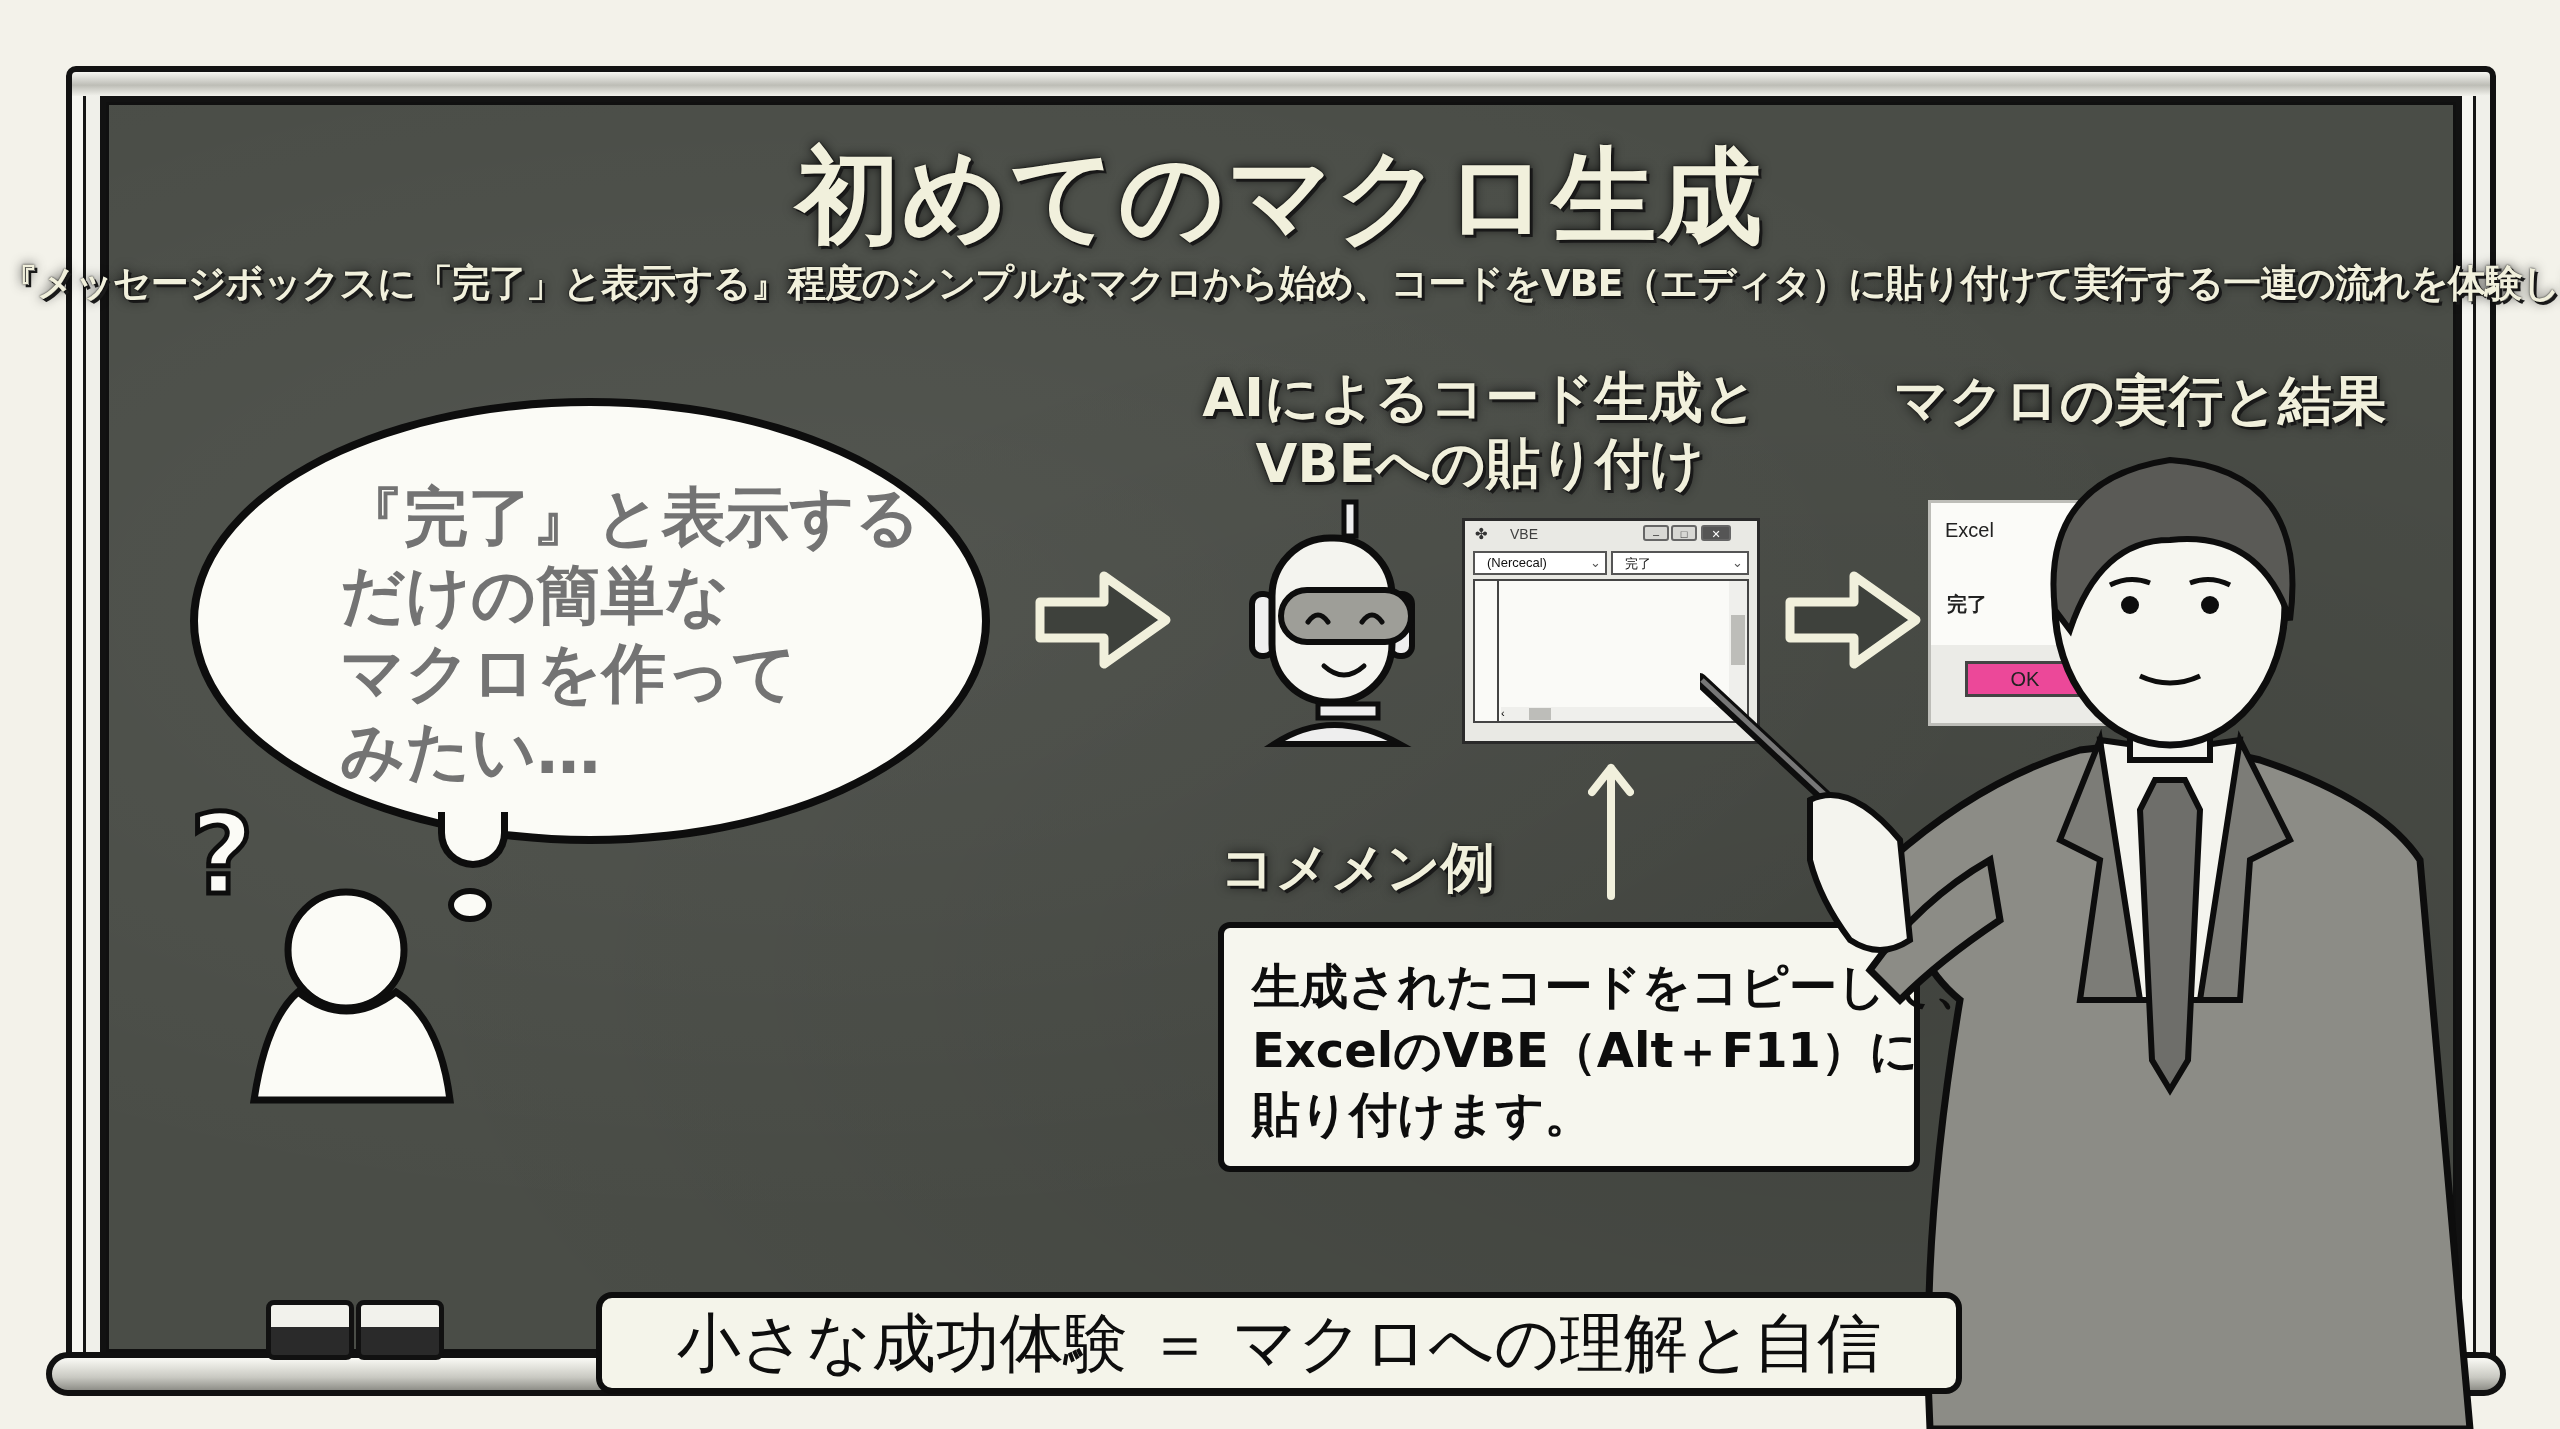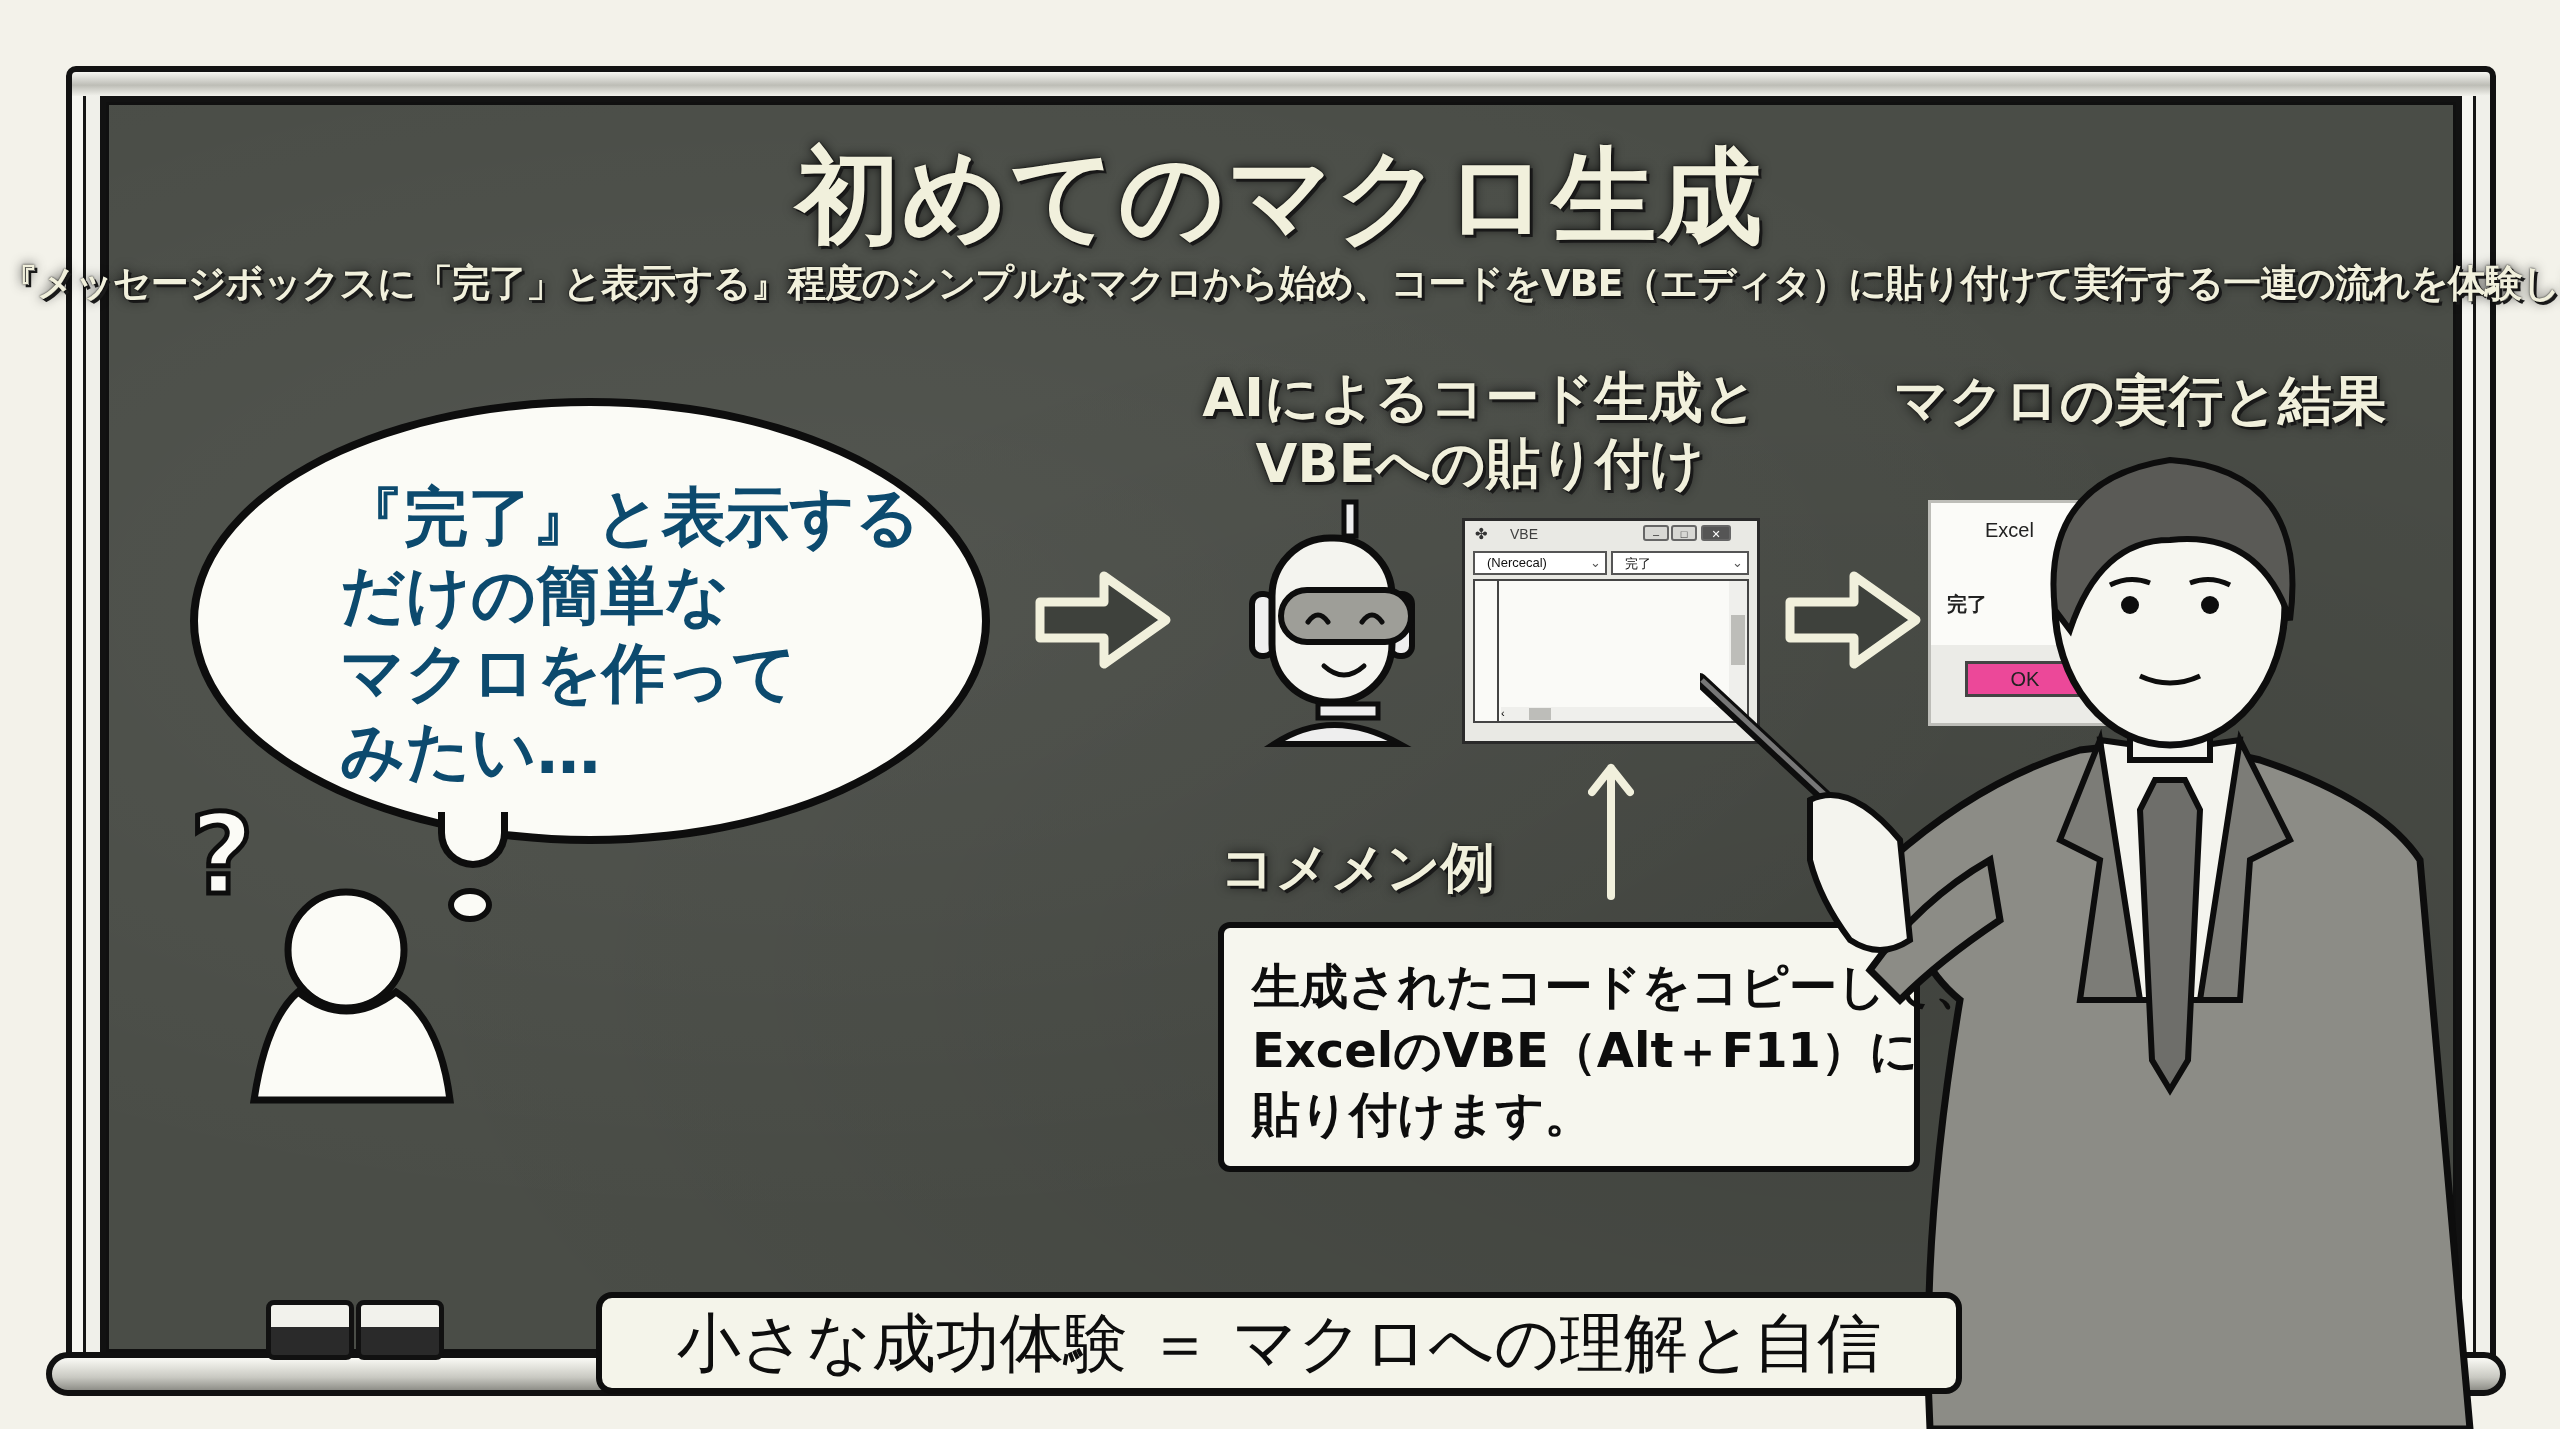--- a/index.html
+++ b/index.html
@@ -42,21 +42,21 @@
   #result-heading { left:1860px; width:560px; top:365px; text-align:center; font-size:54px; }
   #comment-label { left:1220px; top:832px; font-size:54px; }
 
   
   #bubble { left:190px; top:398px; width:800px; height:446px;
     background:#fbfbf6; border:8px solid #0d0d0d; border-radius:50%; box-sizing:border-box; }
   #bubble-tail { left:438px; top:812px; width:70px; height:56px; background:#fbfbf6;
     border:7px solid #0d0d0d; border-top:none; border-radius:0 0 36px 36px; box-sizing:border-box; }
   #bubble-dot { left:448px; top:888px; width:44px; height:34px; background:#fbfbf6;
     border:6px solid #0d0d0d; border-radius:50%; box-sizing:border-box; }
-  #bubble-text { left:340px; top:478px; font-size:64px; font-weight:bold; line-height:78px; color:#0c4a6e; }
+  #bubble-text { left:340px; top:478px; font-size:64px; font-weight:bold; line-height:78px; color:#737373; }
   #bubble-text div { white-space:nowrap; }
 
   
   #question { left:190px; top:800px; font-size:110px; font-weight:bold; color:#fbfbf6;
     -webkit-text-stroke:5px #0d0d0d; line-height:1; }
 
   
   .arrow svg { display:block; }
 
   
@@ -77,21 +77,21 @@
     font-size:20px; line-height:26px; color:#111; white-space:pre; }
   #vbe-gutter { position:absolute; left:0; top:0; width:22px; height:100%; border-right:2px solid #444; }
   #vbe-vscroll { position:absolute; right:0; top:0; width:18px; height:100%; background:#efefec; }
   #vbe-vthumb { position:absolute; right:2px; top:34px; width:14px; height:50px; background:#bdbdb9; }
   #vbe-hscroll { position:absolute; left:26px; bottom:0; width:230px; height:14px; background:#efefec; font-size:11px; }
   #vbe-hthumb { position:absolute; left:28px; top:1px; width:22px; height:12px; background:#bdbdb9; }
 
   
   #msgbox { left:1928px; top:500px; width:184px; height:226px; background:#fbfbf8;
     border:3px solid #bdbdb8; box-sizing:border-box; font-family:"Liberation Sans", sans-serif; }
-  #msgbox-title { position:absolute; left:14px; top:16px; font-size:20px; color:#222;margin-left:40px; }
+  #msgbox-title { position:absolute; left:14px; top:16px; font-size:20px; color:#222; }
   #msgbox-close { position:absolute; right:12px; top:10px; font-size:26px; color:#222; }
   #msgbox-msg { position:absolute; left:16px; top:88px; font-size:20px; color:#222; font-weight:bold; }
   #msgbox-footer { position:absolute; left:0; bottom:0; width:100%; height:78px; background:#ebebe7; }
   #msgbox-ok { position:absolute; left:34px; top:16px; width:120px; height:36px; background:#ec4899;
     border:3px solid #444; box-sizing:border-box; text-align:center; line-height:30px; font-size:20px; color:#222; }
 
   
   #comment-box { left:1218px; top:922px; width:702px; height:250px; background:#f6f6ee;
     border:6px solid #0d0d0d; border-radius:12px; box-sizing:border-box; }
   #comment-text { position:absolute; left:28px; top:26px; font-size:48px; font-weight:bold;

